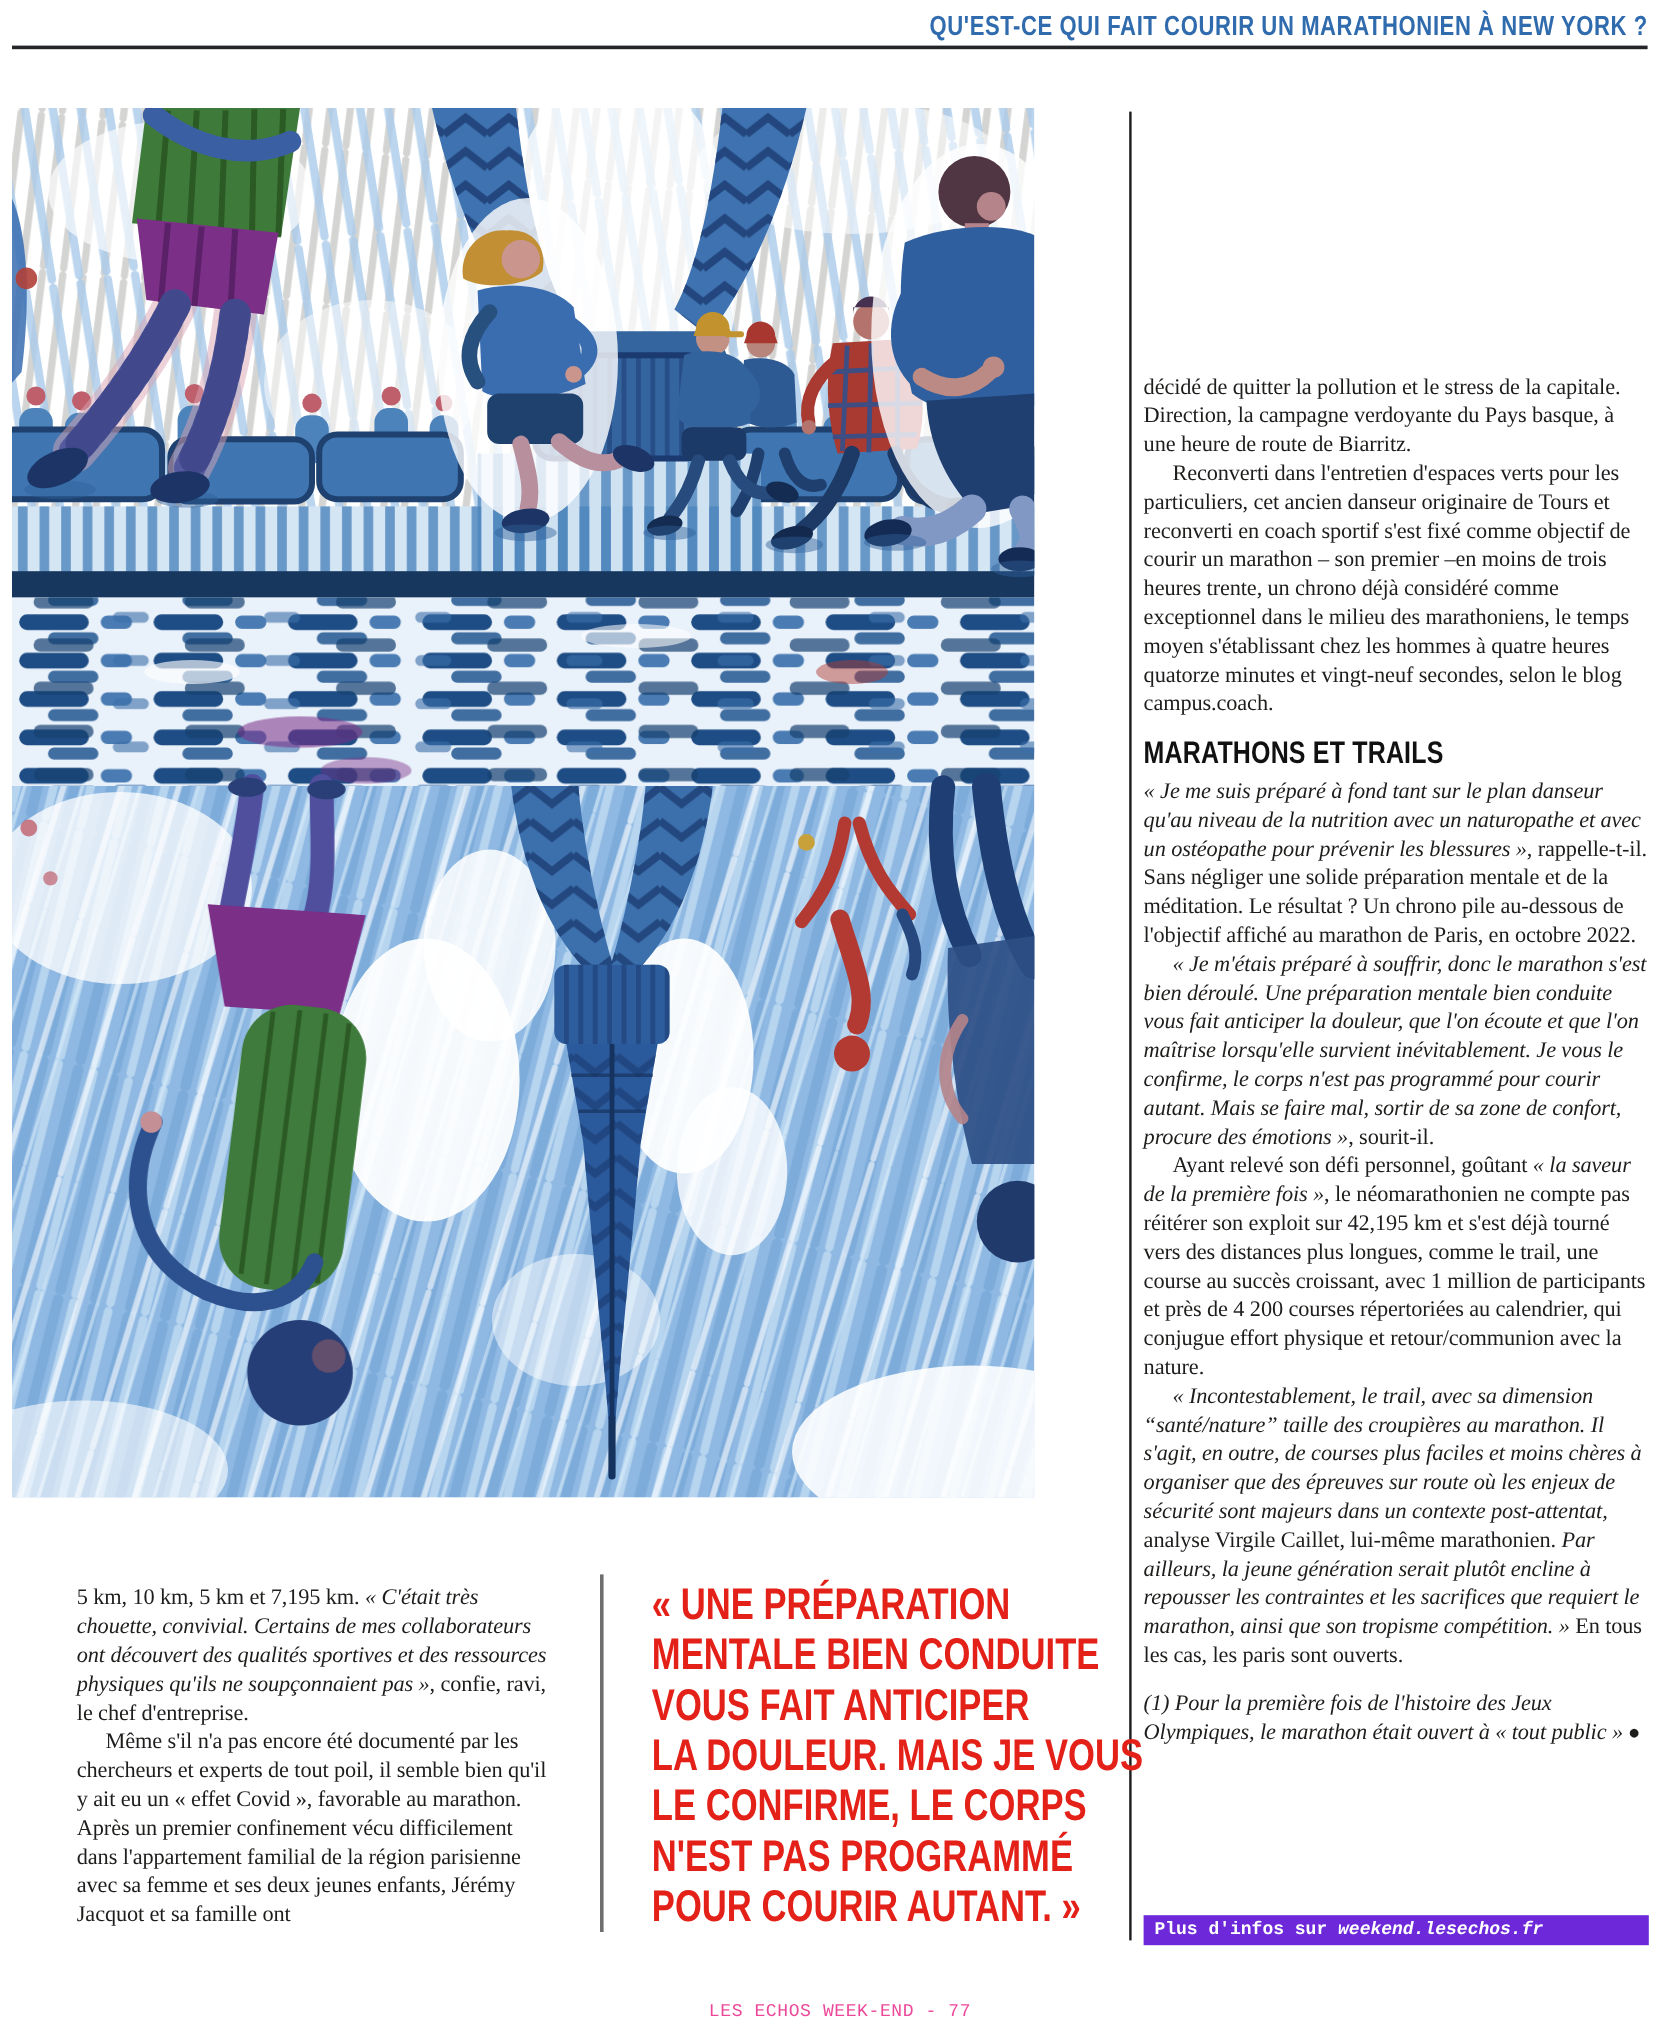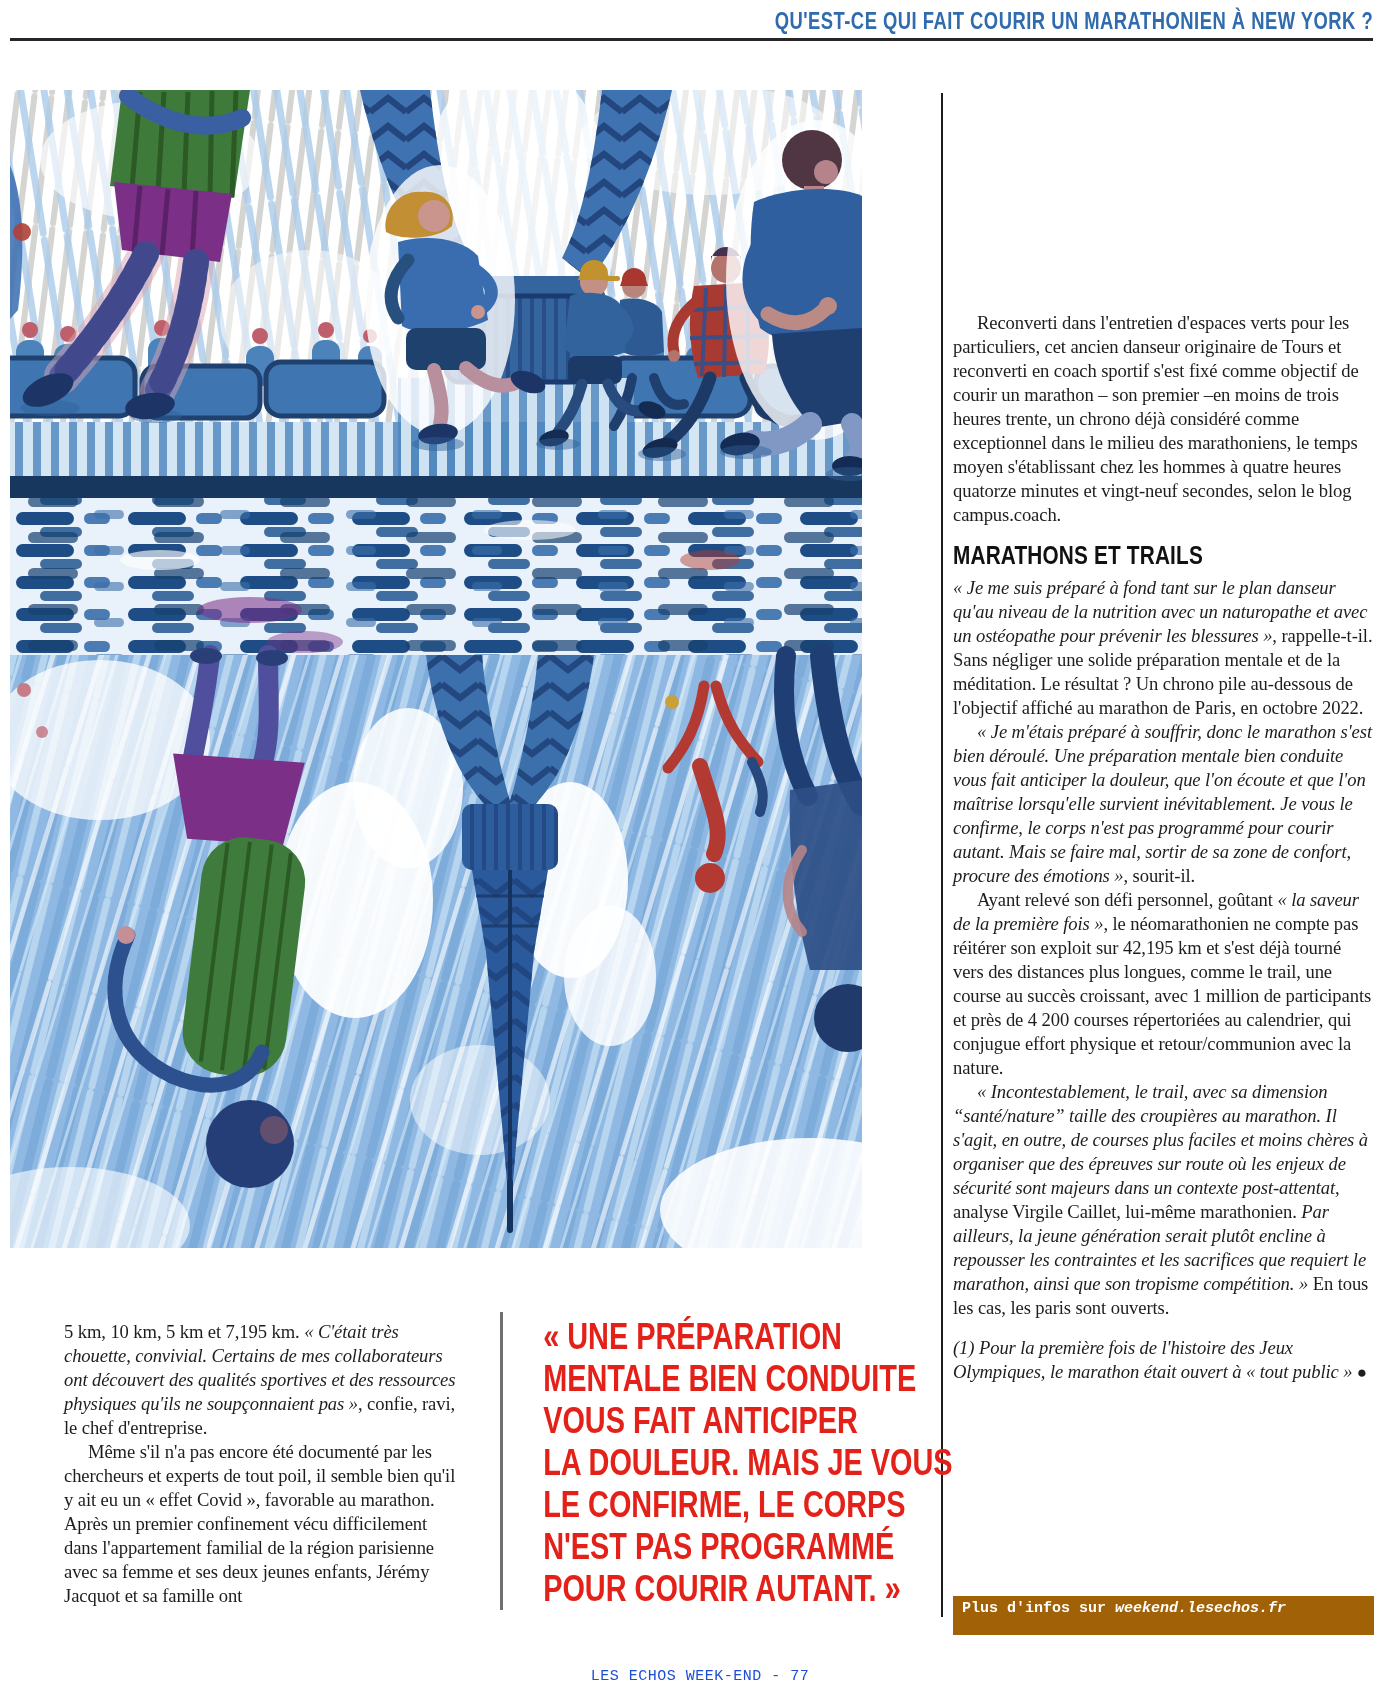--- a/index.html
+++ b/index.html
@@ -32,29 +32,29 @@
   .footnote .dot{font-style:normal;font-size:17px;}
 
   
   .pullquote{position:absolute;left:500px;top:1312px;width:368px;
     border-left:3px solid #6f6f6f;box-sizing:border-box;padding-top:4px;}
   .pullquote .ql{font-family:"Liberation Sans",sans-serif;font-weight:bold;
     font-size:37px;line-height:42px;color:#e32119;text-align:center;
     white-space:nowrap;transform:scaleX(.78);transform-origin:50% 50%;}
 
   
-  .infobar{position:absolute;left:953px;top:1596px;width:421px;height:39px;
-    background:#a16207;box-sizing:border-box;padding-left:9px;
+  .infobar{position:absolute;left:953px;top:1596px;width:421px;height:25px;
+    background:#6d28d9;box-sizing:border-box;padding-left:9px;
     font-family:"Liberation Mono",monospace;font-weight:bold;font-size:15px;
     line-height:25px;color:#ffffff;white-space:nowrap;}
   .infobar .lnk{font-style:italic;}
 
   
   .pagefooter{position:absolute;left:0;top:1668px;width:1400px;text-align:center;
-    font-family:"Liberation Mono",monospace;font-size:15px;letter-spacing:.5px;color:#1d4ed8;}
+    font-family:"Liberation Mono",monospace;font-size:15px;letter-spacing:.5px;color:#ec4899;}
 </style>
 </head>
 <body>
 
 <div class="kicker">QU'EST-CE QUI FAIT COURIR UN MARATHONIEN À NEW YORK ?</div>
 <div class="toprule"></div>
 
 <div class="illus">
 <svg width="852" height="1158" viewBox="0 0 852 1158" xmlns="http://www.w3.org/2000/svg">
   <defs>
@@ -344,20 +344,21 @@
     <circle cx="838" cy="928" r="34" fill="#203a6b"></circle>
     <path d="M792,760 C772,790 774,820 792,842" stroke="#b5848a" stroke-width="10" fill="none" stroke-linecap="round" opacity=".9"></path>
   </g>
 </svg>
 </div>
 
 <div class="vdivider"></div>
 
 <div class="rightcol bodycol">
   <div>
+      <p><span>décidé de quitter la pollution et le stress de la capitale. Direction, la campagne verdoyante du Pays basque, à une heure de route de Biarritz.</span></p>
       <p class="ind"><span>Reconverti dans l'entretien d'espaces verts pour les particuliers, cet ancien danseur originaire de Tours et reconverti en coach sportif s'est fixé comme objectif de courir un marathon – son premier –en moins de trois heures trente, un chrono déjà considéré comme exceptionnel dans le milieu des marathoniens, le temps moyen s'établissant chez les hommes à quatre heures quatorze minutes et vingt-neuf secondes, selon le blog campus.coach.</span></p>
     </div>
   <div class="sechead">MARATHONS ET TRAILS</div>
   <div>
       <p><i>« Je me suis préparé à fond tant sur le plan danseur qu'au niveau de la nutrition avec un naturopathe et avec un ostéopathe pour prévenir les blessures »</i><span>, rappelle-t-il. Sans négliger une solide préparation mentale et de la méditation. Le résultat ? Un chrono pile au-dessous de l'objectif affiché au marathon de Paris, en octobre 2022.</span></p>
       <p class="ind"><i>« Je m'étais préparé à souffrir, donc le marathon s'est bien déroulé. Une préparation mentale bien conduite vous fait anticiper la douleur, que l'on écoute et que l'on maîtrise lorsqu'elle survient inévitablement. Je vous le confirme, le corps n'est pas programmé pour courir autant. Mais se faire mal, sortir de sa zone de confort, procure des émotions »</i><span>, sourit-il.</span></p>
       <p class="ind"><span>Ayant relevé son défi personnel, goûtant </span><i>« la saveur de la première fois »</i><span>, le néomarathonien ne compte pas réitérer son exploit sur 42,195 km et s'est déjà tourné vers des distances plus longues, comme le trail, une course au succès croissant, avec 1 million de participants et près de 4 200 courses répertoriées au calendrier, qui conjugue effort physique et retour/communion avec la nature.</span></p>
       <p class="ind"><i>« Incontestablement, le trail, avec sa dimension “santé/nature” taille des croupières au marathon. Il s'agit, en outre, de courses plus faciles et moins chères à organiser que des épreuves sur route où les enjeux de sécurité sont majeurs dans un contexte post-attentat,</i><span> analyse Virgile Caillet, lui-même marathonien. </span><i>Par ailleurs, la jeune génération serait plutôt encline à repousser les contraintes et les sacrifices que requiert le marathon, ainsi que son tropisme compétition. »</i><span> En tous les cas, les paris sont ouverts.</span></p>
     </div>
   <div class="footnote">

